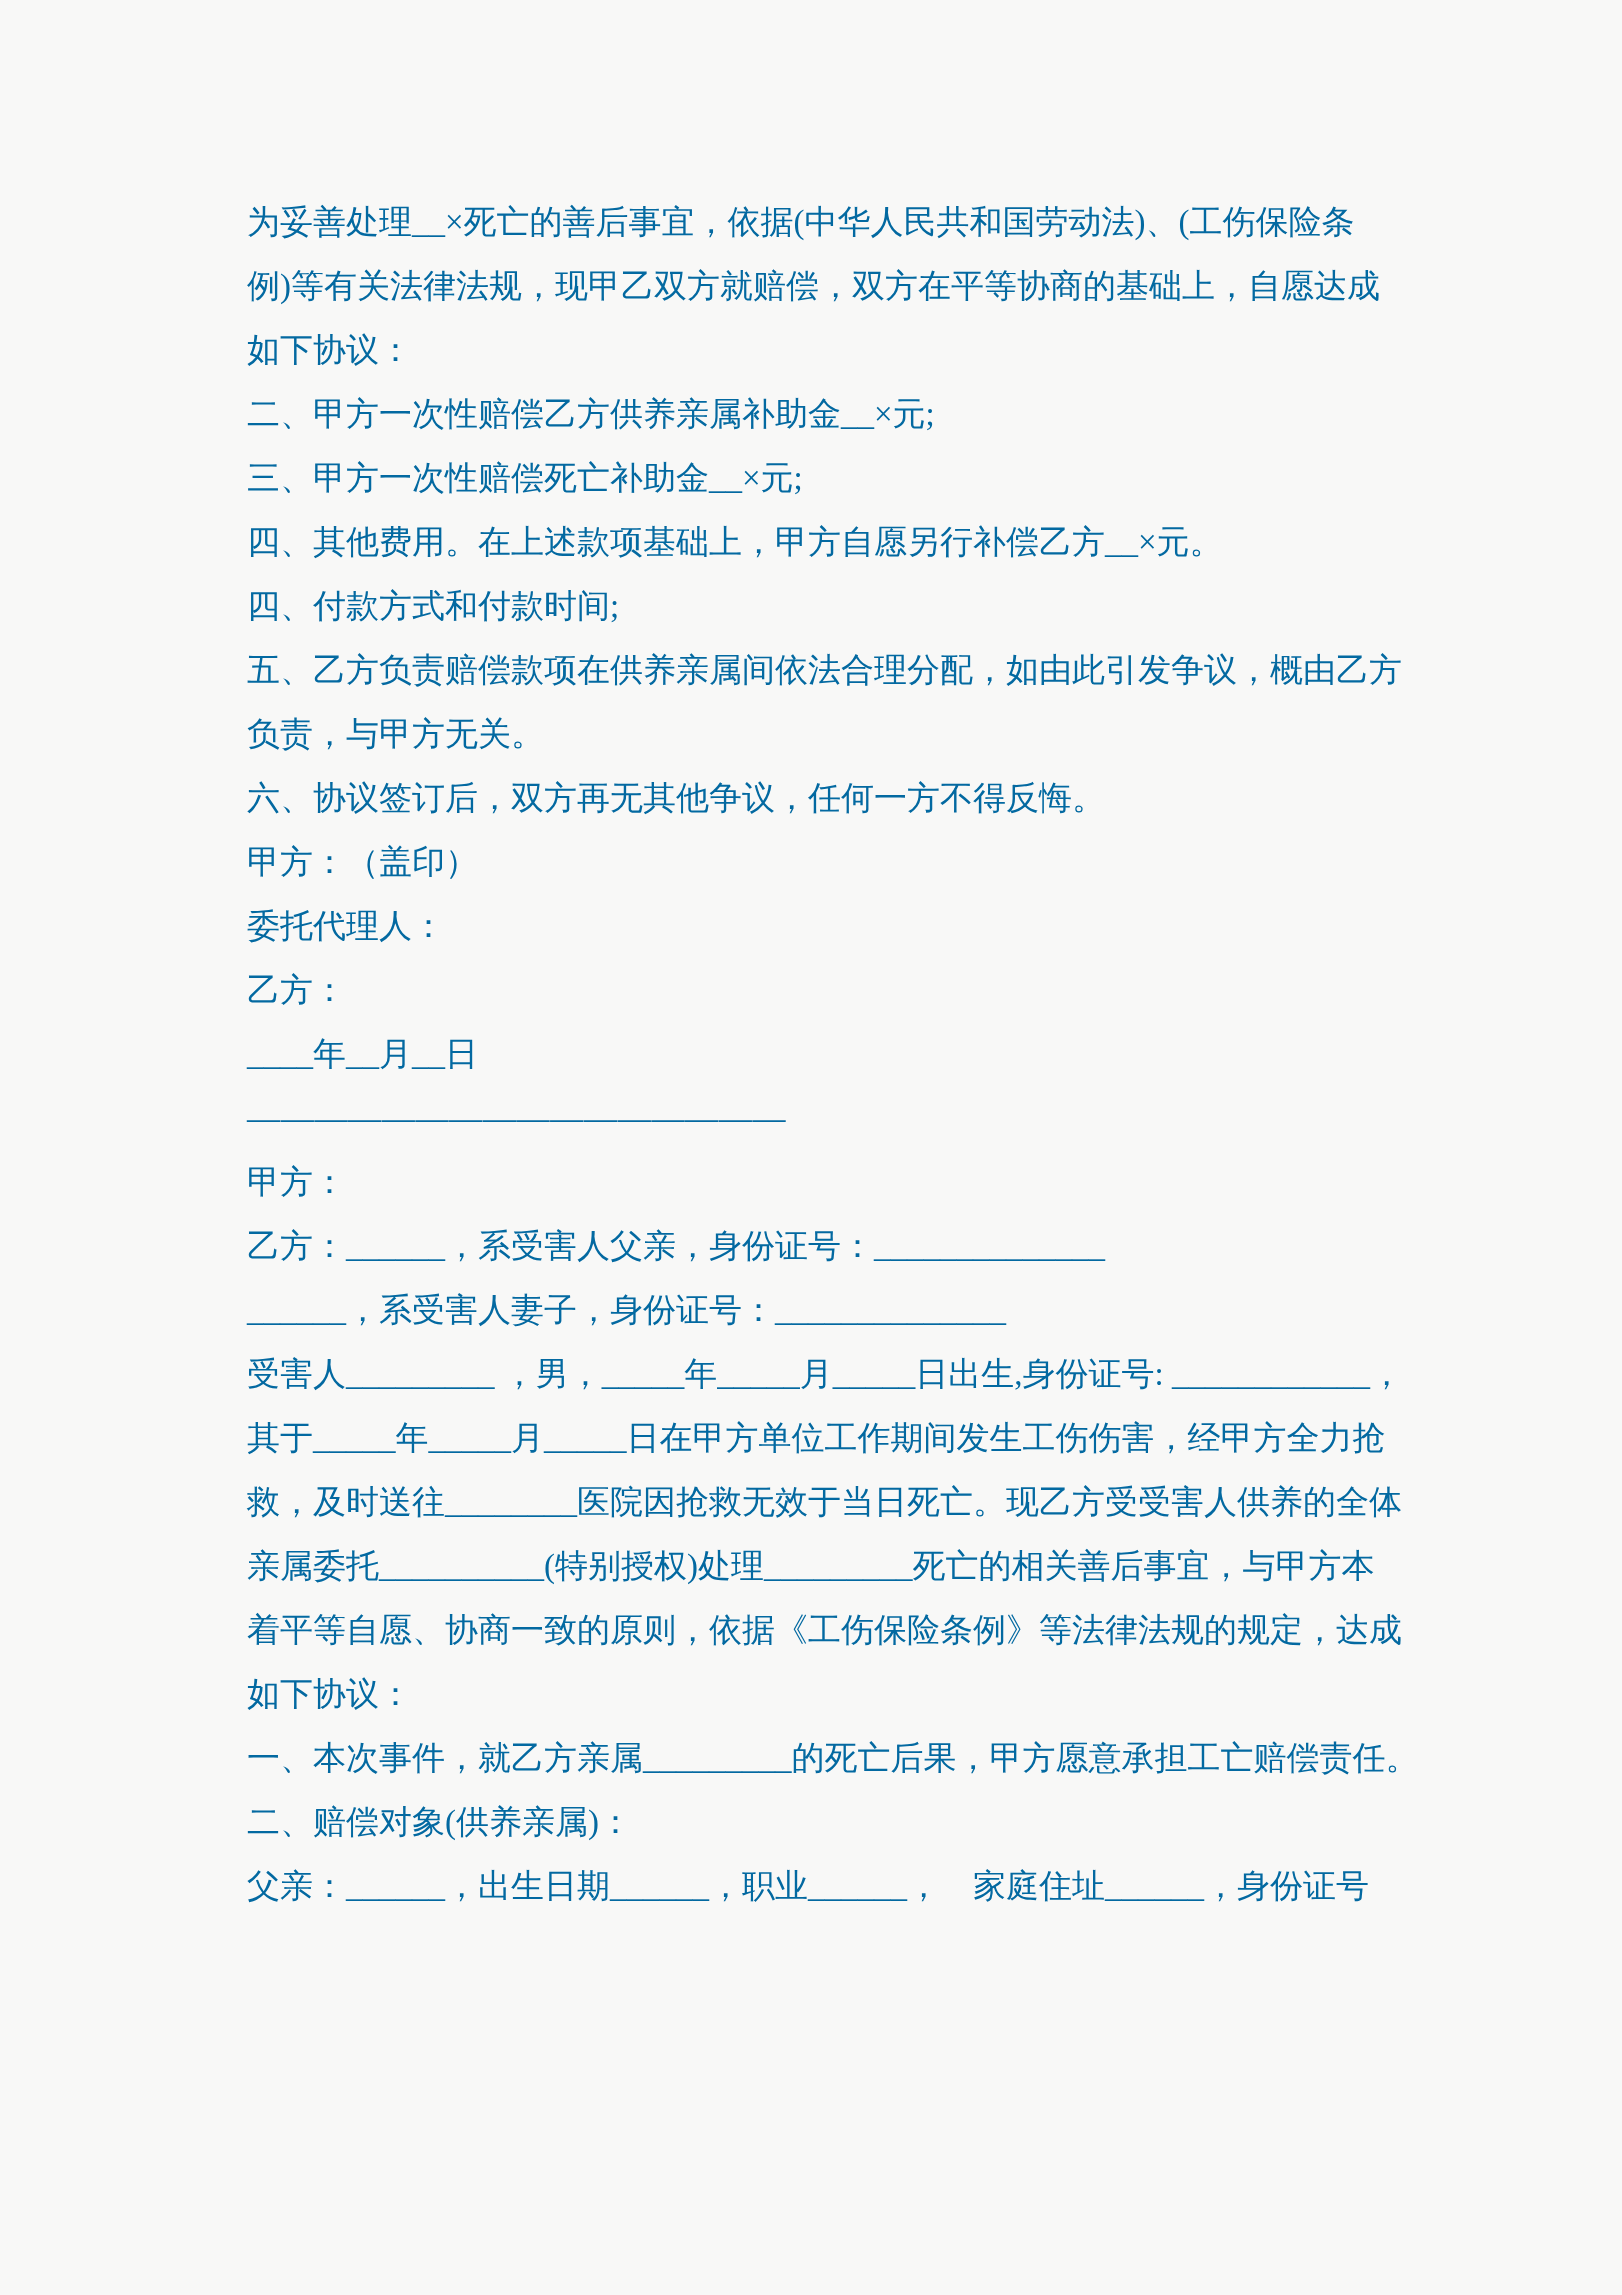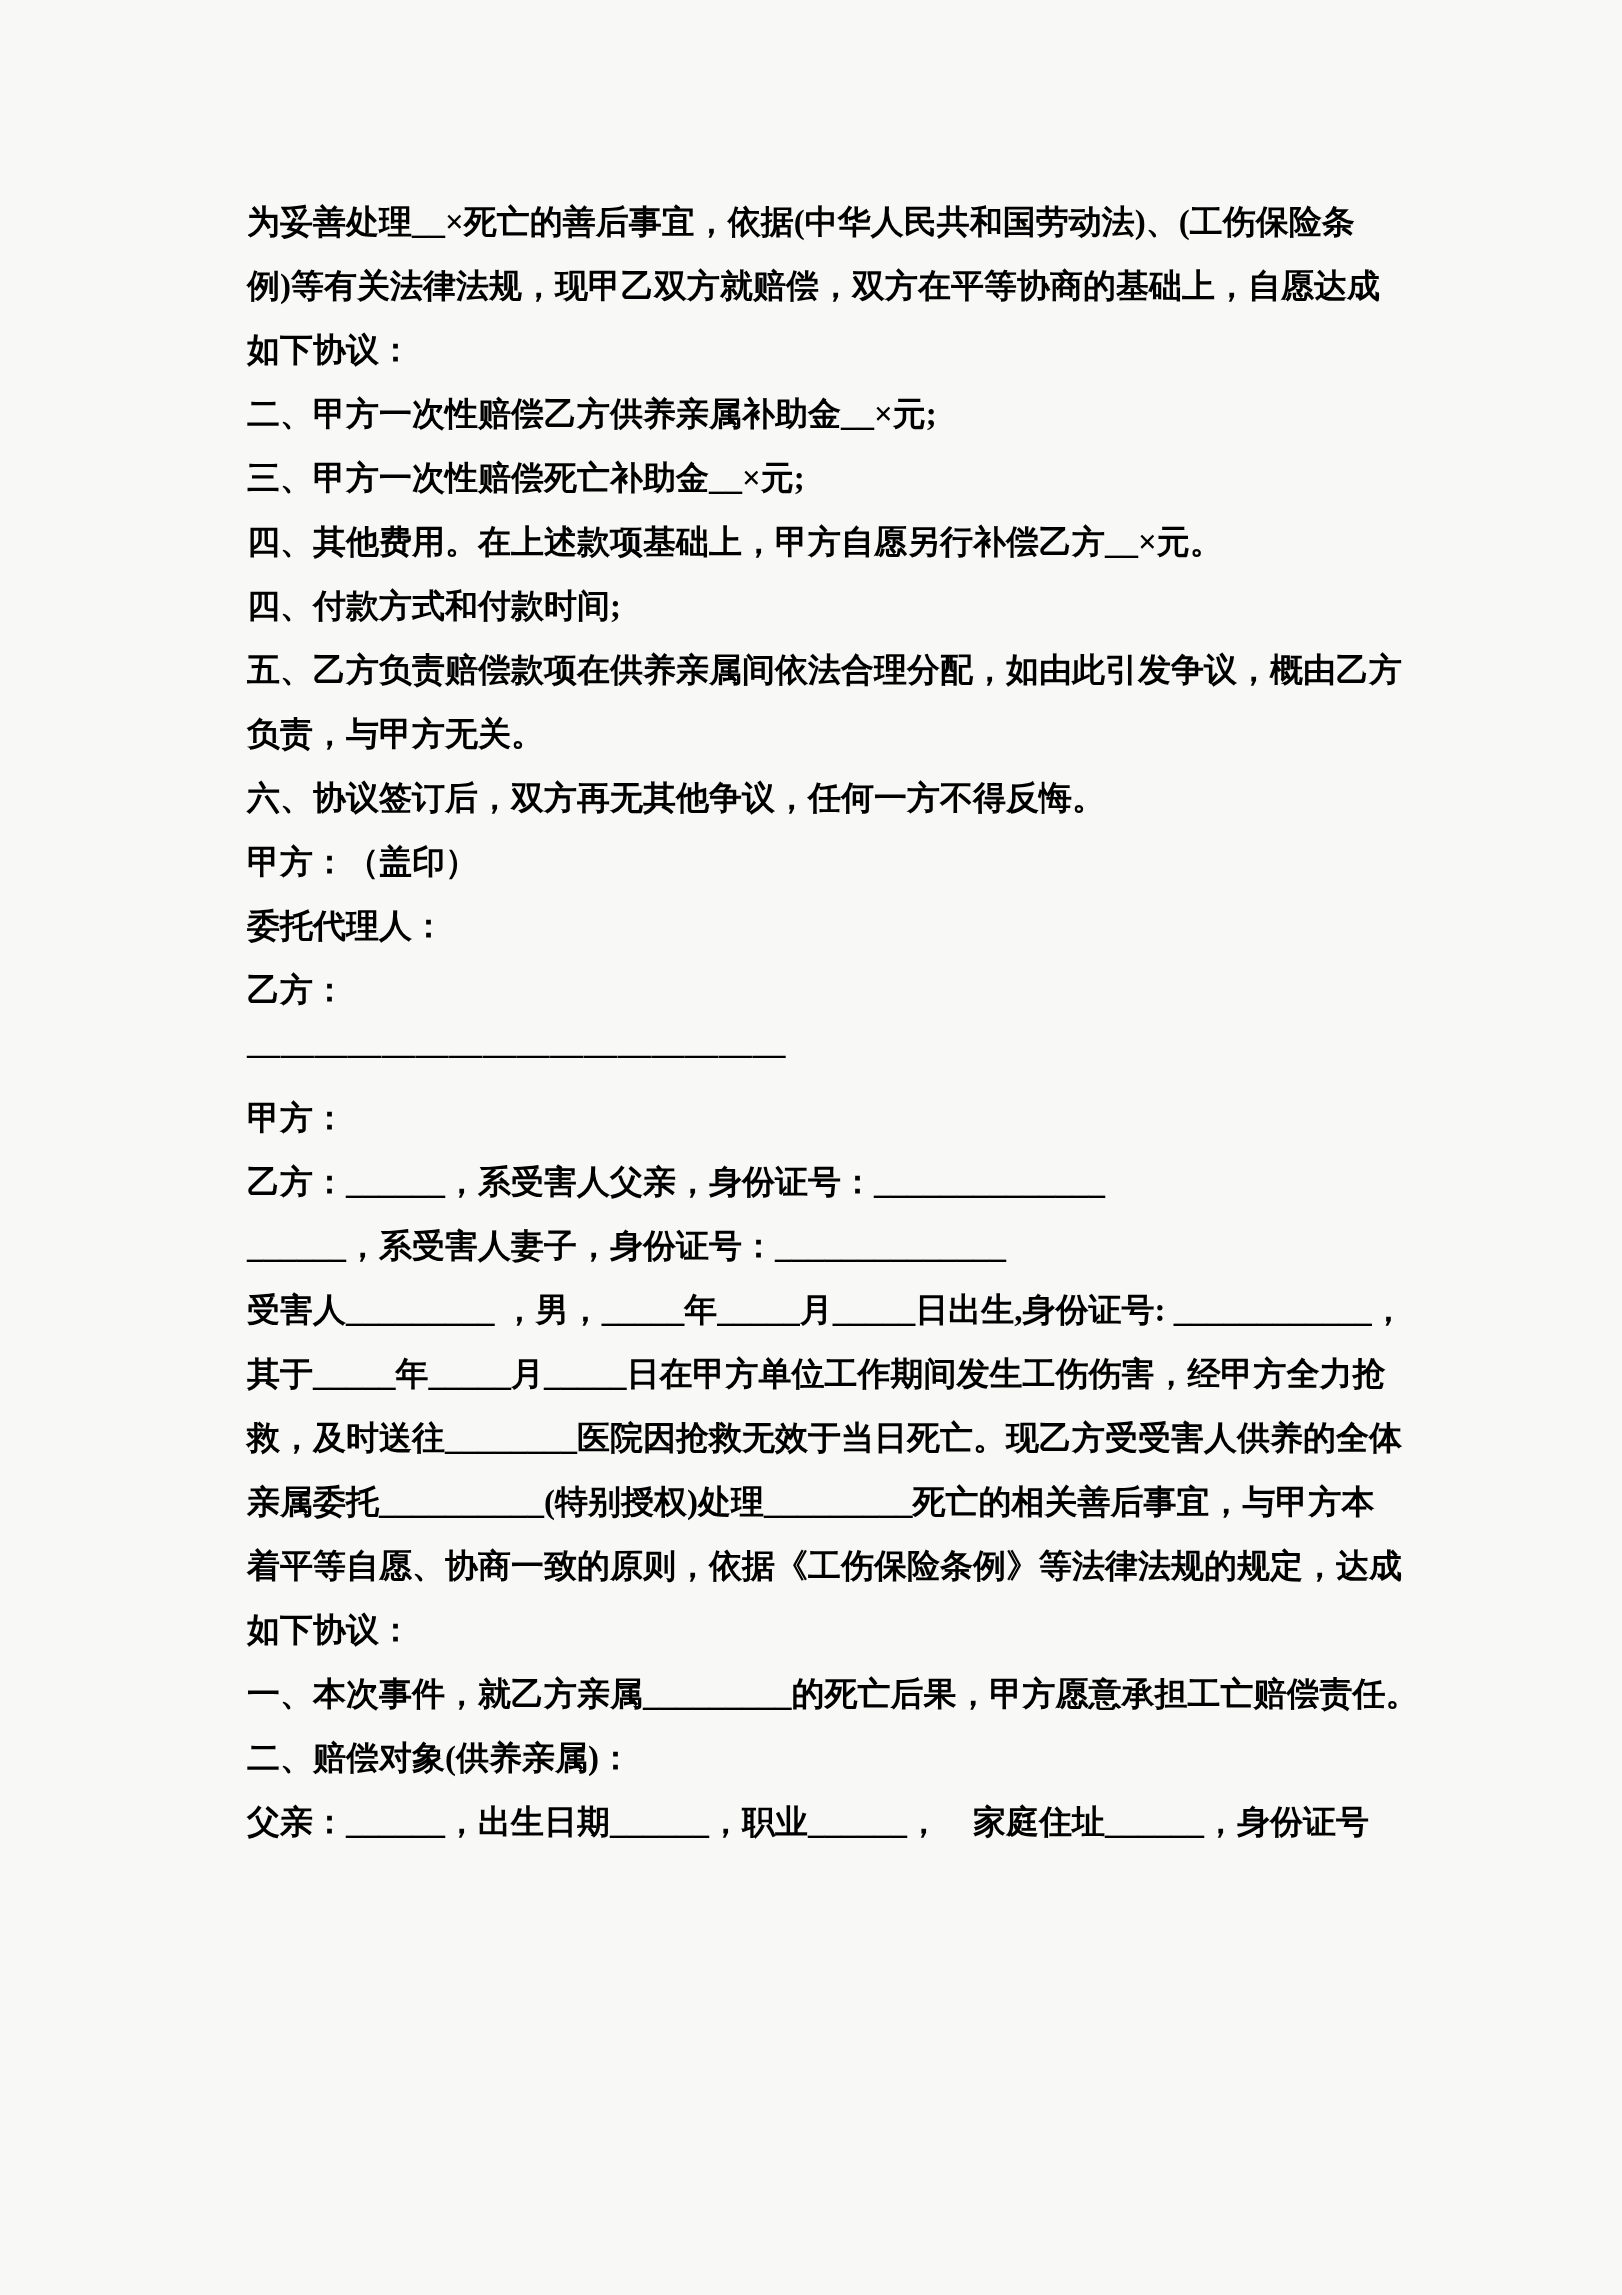--- a/index.html
+++ b/index.html
@@ -17,23 +17,23 @@
   .doc {
     position: absolute;
     left: 247px;
     top: 190px;
     width: 1256px;
   }
   .line {
     font-size: 33px;
     line-height: 64px;
     height: 64px;
-    color: #000000;
+    color: #0369a1;
     white-space: pre;
-    font-weight: 700;
+    font-weight: 400;
     letter-spacing: 0;
   }
   .separator {
     letter-spacing: 0.7px;
   }
 </style>
 </head>
 <body>
 
 <div class="doc">
@@ -45,20 +45,21 @@
   <div class="line">三、甲方一次性赔偿死亡补助金__×元;</div>
   <div class="line">四、其他费用。在上述款项基础上，甲方自愿另行补偿乙方__×元。</div>
   <div class="line">四、付款方式和付款时间;</div>
   <div class="line">五、乙方负责赔偿款项在供养亲属间依法合理分配，如由此引发争议，概由乙方</div>
   <div class="line">负责，与甲方无关。</div>
   <div class="line">六、协议签订后，双方再无其他争议，任何一方不得反悔。</div>
 
   <div class="line">甲方：（盖印）</div>
   <div class="line">委托代理人：</div>
   <div class="line">乙方：</div>
+  <div class="line">____年__月__日</div>
 
   <div class="line separator">————————————————</div>
 
   <div class="line">甲方：</div>
   <div class="line">乙方：______，系受害人父亲，身份证号：______________</div>
   <div class="line">______，系受害人妻子，身份证号：______________</div>
 
   <div class="line">受害人_________ ，男，_____年_____月_____日出生,身份证号: ____________，</div>
   <div class="line">其于_____年_____月_____日在甲方单位工作期间发生工伤伤害，经甲方全力抢</div>
   <div class="line">救，及时送往________医院因抢救无效于当日死亡。现乙方受受害人供养的全体</div>

